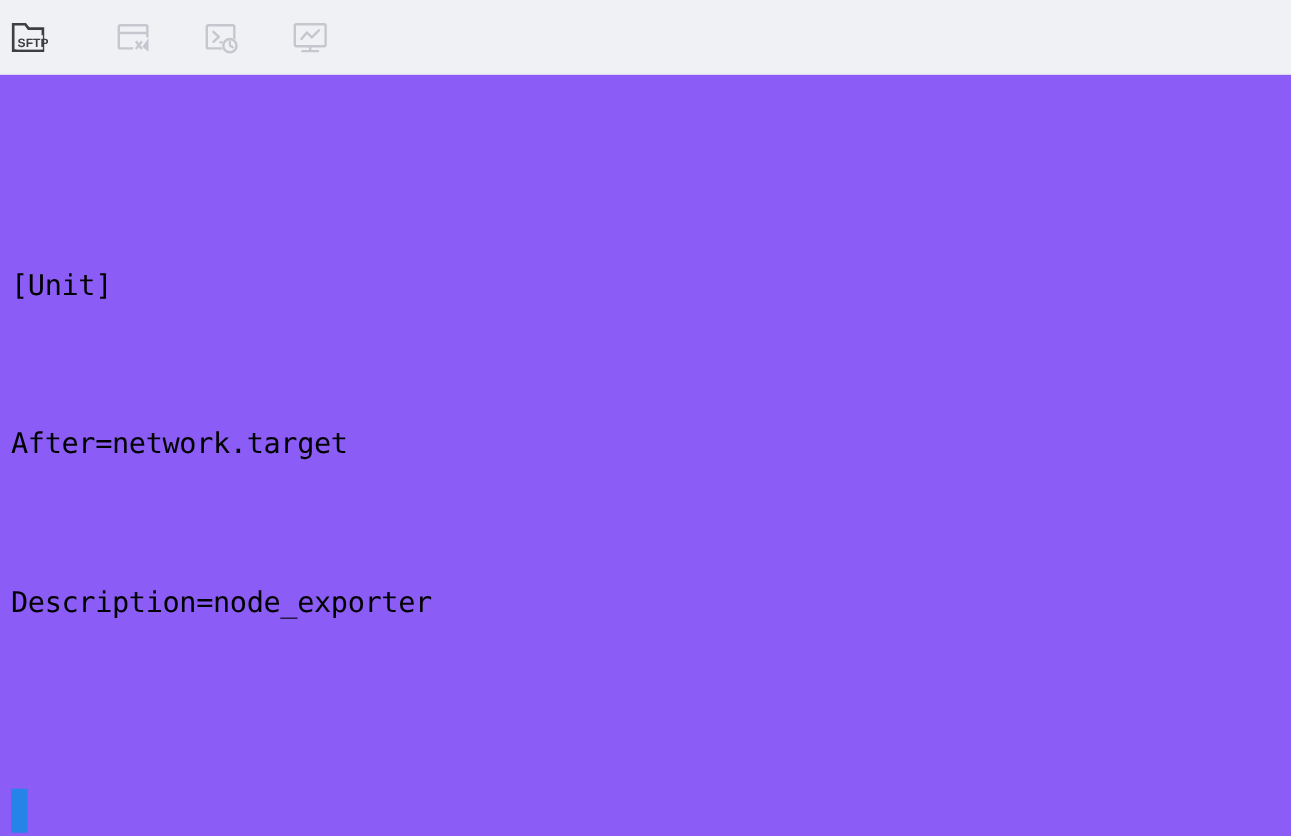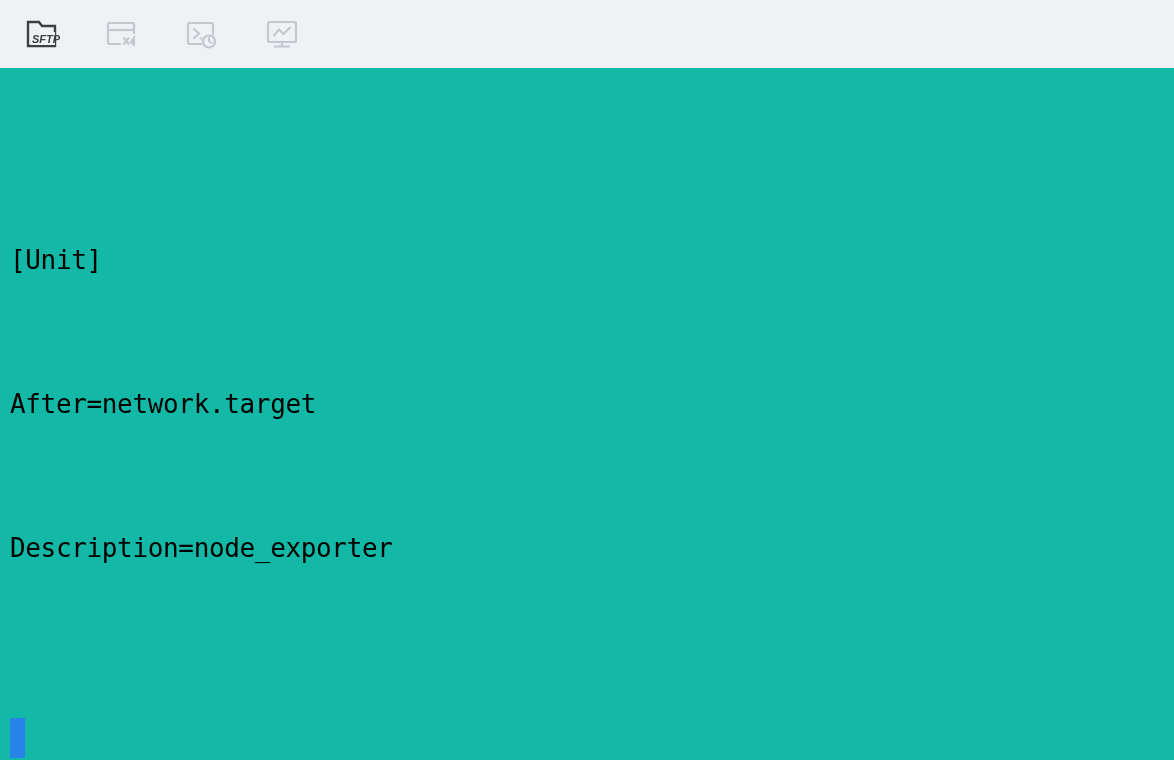--- a/index.html
+++ b/index.html
@@ -31,34 +31,34 @@
     width: 52px;
     height: 52px;
     display: flex;
     align-items: center;
     justify-content: center;
     cursor: pointer;
     background: transparent;
     border: none;
     padding: 0;
   }
-  .tool-btn:nth-of-type(1) { left: 16px; font-style: italic; }
+  .tool-btn:nth-of-type(1) { left: 0; }
   .tool-btn:nth-of-type(2) { left: 96px; }
   .tool-btn:nth-of-type(3) { left: 176px; }
   .tool-btn:nth-of-type(4) { left: 256px; }
   .tool-btn svg { display: block; }
 
   
   .editor {
     position: absolute;
     left: 0;
     top: 68px;
     width: 1174px;
     height: 692px;
-    background: #14b8a6;
+    background: #8b5cf6;
     overflow: hidden;
   }
   .code {
     position: absolute;
     left: 0;
     top: 0;
     padding: 24px 0 0 0;
     margin: 0;
     font-family: "DejaVu Sans Mono", "Liberation Mono", monospace;
     font-size: 26px;

